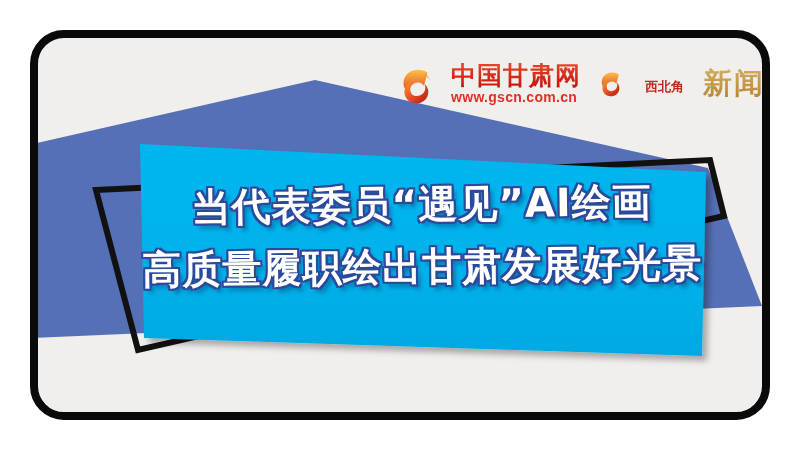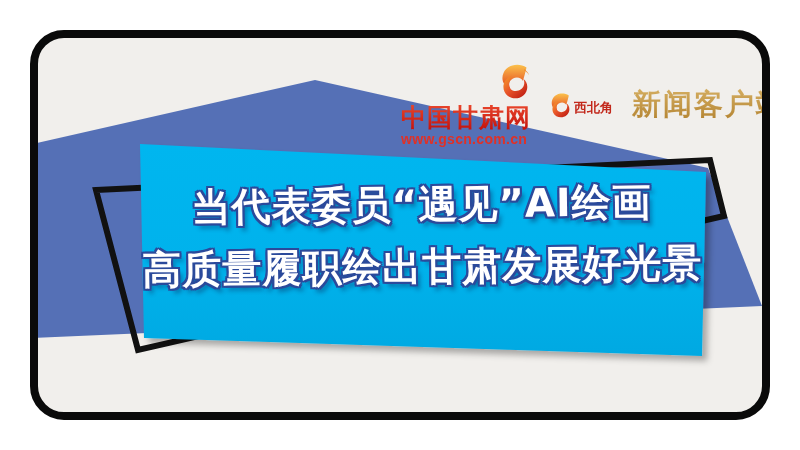--- a/index.html
+++ b/index.html
@@ -59,22 +59,21 @@
     top: 25px;
     display: flex;
     align-items: center;
     gap: 13px;
     z-index: 40;
   }
 
   .logo-group-gsw {
     display: flex;
     align-items: flex-end;
-    gap: 6px;
-    flex-direction: column;
+    gap: 19px;
   }
   .mark-swirl {
     position: relative;
     width: 31px;
     height: 36px;
     flex: 0 0 auto;
   }
   .mark-swirl svg { display:block; }
 
   .gsw-text-col {
@@ -117,20 +116,21 @@
     flex: 0 0 auto;
   }
   .xbj-cn {
     font-family: "DejaVu Serif", serif;
     font-weight: 700;
     font-size: 13px;
     color: #c2281b;
     letter-spacing: 0px;
     white-space: nowrap;
     transform: translateY(-1px);
+    margin-left: 21px;
   }
 
   .news-client {
     font-family: "DejaVu Serif", serif;
     font-weight: 700;
     font-size: 29px;
     letter-spacing: 2px;
     color: #c0943f;
     background: linear-gradient(180deg,#d7b165 0%,#b07f2c 100%);
     -webkit-background-clip: text;

